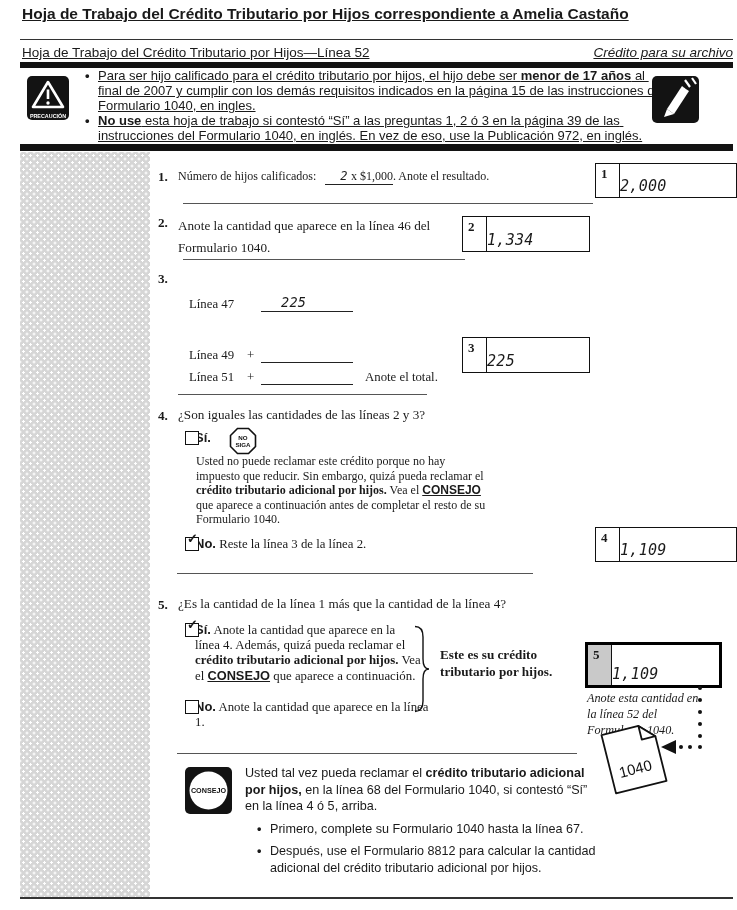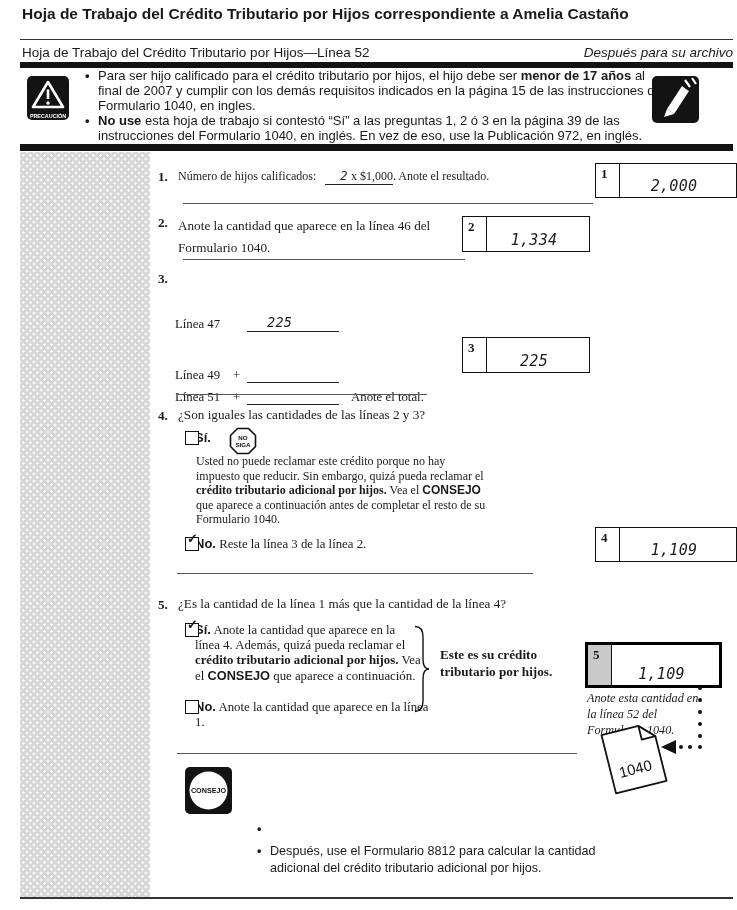--- a/index.html
+++ b/index.html
@@ -1,42 +1,42 @@
 <!DOCTYPE html>
 <html><head>
 <meta charset="utf-8">
 <style>
   html,body{margin:0;padding:0;background:#fff;}
   .page{position:relative;width:737px;height:910px;background:#fff;overflow:hidden;
         font-family:"Liberation Serif",serif;color:#1a1a1a;}
   .abs{position:absolute;}
-  .sans{font-family:"Liberation Sans",sans-serif;}
+  .sans{font-family:"Liberation Sans",sans-serif;text-decoration:underline;}
   .rich{white-space:pre-wrap;}
   .hw{font-family:"DejaVu Sans Mono",monospace;font-style:italic;letter-spacing:.3px;}
   .rule{position:absolute;background:#333;height:1px;}
   .bar{position:absolute;left:20px;width:713px;background:#131313;}
   .sep{position:absolute;height:1px;background:#555;}
   .title{left:22px;top:5px;font-size:15.5px;font-weight:bold;}
   .subleft{left:22px;top:45px;font-size:13.5px;}
   .subright{right:4px;top:45px;font-size:13.5px;font-style:italic;}
   .caution-text{font-size:13px;line-height:15px;}
   .cbullet{position:absolute;padding-left:13px;}
   .cbullet .marker{position:absolute;left:0;top:0;font-weight:bold;}
   .band{position:absolute;left:20px;top:152px;width:130px;height:746px;background-color:#d6d6d6;
         background-image:radial-gradient(#ffffff 1px,transparent 1.2px),radial-gradient(#ffffff 1px,transparent 1.2px);
         background-size:7px 7px;background-position:0 0,3.5px 3.5px;}
   .inum{position:absolute;font-weight:bold;font-size:13.2px;}
   .itext{position:absolute;font-size:12px;line-height:14.6px;}
   .question{white-space:nowrap;}
   .amount-box{position:absolute;border:1.3px solid #111;display:flex;background:#fff;}
   .box-num{flex:none;width:24px;border-right:1.3px solid #111;font-weight:bold;font-size:13px;padding:2px 0 0 5px;box-sizing:border-box;}
-  .box-val{flex:1;text-align:center;align-self:flex-end;padding:0 8px 2px 0;font-size:15px;margin-top:38px;}
+  .box-val{flex:1;text-align:left;align-self:flex-end;padding:0 8px 2px 0;font-size:15px;margin-top:38px;}
   .amount-box.thick{border:3px solid #000;}
   .amount-box.thick .box-num{background:#c9c9c9;}
-  .l3row{position:absolute;left:175px;font-size:12.8px;margin-top:20px;}
+  .l3row{position:absolute;left:189px;font-size:12.8px;}
   .l3label{display:inline-block;width:58px;}
   .l3op{display:inline-block;width:14px;}
   .l3line{display:inline-block;width:92px;height:17px;border-bottom:1.2px solid #222;vertical-align:bottom;}
   .l3val{display:block;padding-left:20px;font-size:13.5px;line-height:17px;}
   .l3suffix{margin-left:12px;}
   .opt{position:absolute;padding-left:10px;font-size:12.8px;line-height:15px;}
   .cb{position:absolute;left:0;top:1px;width:12px;height:12px;border:1.3px solid #111;background:#fff;}
   .cb .check{position:absolute;left:1px;top:-7px;font-size:13px;font-weight:bold;font-family:"Liberation Sans",sans-serif;}
   .opt-label{font-weight:bold;font-family:"Liberation Sans",sans-serif;font-size:13px;}
   .u{border-bottom:1.1px solid #222;padding-bottom:1px;text-decoration:none;}
@@ -45,21 +45,21 @@
   .consejo-text{position:absolute;font-family:"Liberation Sans",sans-serif;font-size:12.6px;line-height:16.5px;}
 </style>
 </head>
 <body>
 
 <div class="page">
 
   <div class="abs title sans">Hoja de Trabajo del Crédito Tributario por Hijos correspondiente a Amelia Castaño</div>
   <div class="rule" style="left:20px;top:39px;width:713px;"></div>
   <div class="abs subleft sans">Hoja de Trabajo del Crédito Tributario por Hijos—Línea 52</div>
-  <div class="abs subright sans">Después para su archivo</div>
+  <div class="abs subright sans">Crédito para su archivo</div>
   <div class="bar" style="top:62px;height:6px;"></div>
 
   <svg class="abs" style="left:27px;top:76px;" width="42" height="50" viewBox="0 0 42 50">
     <rect x="0" y="0" width="42" height="44" rx="5" fill="#131313"></rect>
     <path d="M21,6 L36,31 L6,31 Z" fill="#131313" stroke="#ffffff" stroke-width="2.6" stroke-linejoin="round"></path>
     <rect x="19.7" y="13.5" width="2.6" height="9.5" fill="#ffffff"></rect>
     <circle cx="21" cy="27" r="1.7" fill="#ffffff"></circle>
     <text x="21" y="41.5" text-anchor="middle" font-family="Liberation Sans, sans-serif" font-size="5.4" font-weight="bold" fill="#ffffff">PRECAUCIÓN</text>
   </svg>
 
@@ -192,22 +192,24 @@
       <text x="36" y="94" font-family="Liberation Sans, sans-serif" font-size="15" fill="#111">1040</text>
     </g>
   </svg>
   <div class="sep" style="top:753px;left:177px;width:400px;"></div>
 
   <svg class="abs" style="left:185px;top:767px;" width="47" height="47" viewBox="0 0 47 47">
     <rect x="0" y="0" width="47" height="47" rx="5" fill="#131313"></rect>
     <circle cx="23.5" cy="23.5" r="19" fill="#ffffff"></circle>
     <text x="23.5" y="26" text-anchor="middle" font-family="Liberation Sans, sans-serif" font-size="7.2" font-weight="bold" fill="#111">CONSEJO</text>
   </svg>
+  <div class="consejo-text rich" style="left:245px;top:765px;width:352px;"><span>Usted tal vez pueda reclamar el </span><span style="font-weight: bold;">crédito tributario adicional por hijos,</span><span> en la línea 68 del Formulario 1040, si contestó “Sí” en la línea 4 ó 5, arriba.</span></div>
   <div class="consejo-text cbullet" style="left:257px;top:821px;width:340px;">
     <span class="marker">•</span>
+    <span>Primero, complete su Formulario 1040 hasta la línea 67.</span>
   </div>
   <div class="consejo-text cbullet" style="left:257px;top:843px;width:330px;">
     <span class="marker">•</span>
     <span>Después, use el Formulario 8812 para calcular la cantidad adicional del crédito tributario adicional por hijos.</span>
   </div>
 
   <div class="rule" style="top:897px;left:20px;width:713px;height:2px;"></div>
 </div>
 
 </body></html>

